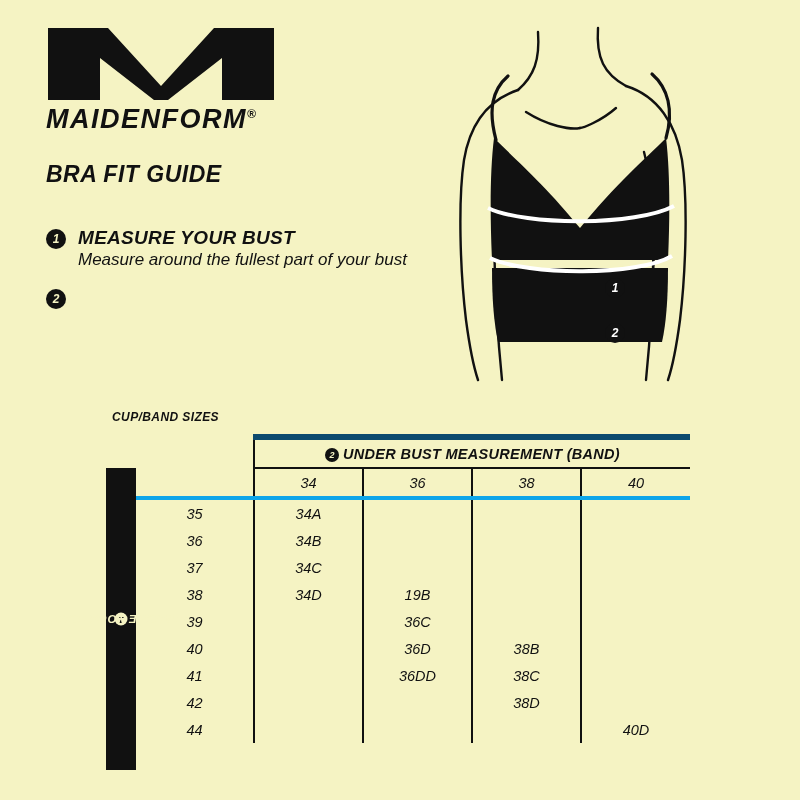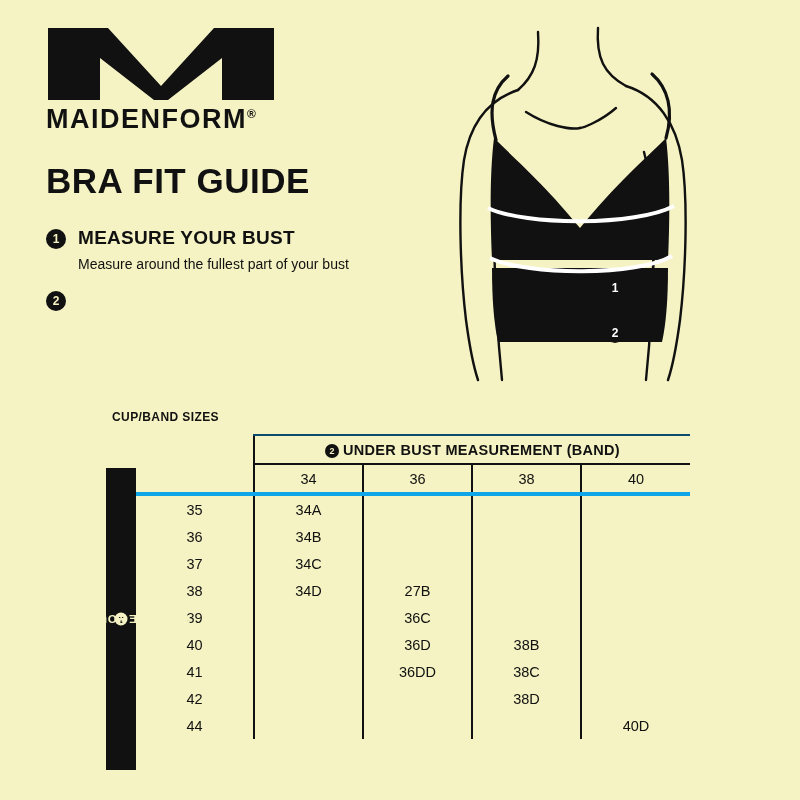--- a/index.html
+++ b/index.html
@@ -12,20 +12,21 @@
     background: #f5f3c3;
     font-family: "Liberation Sans", sans-serif;
     color: #111111;
     overflow: hidden;
     position: relative;
   }
   .page {
     position: relative;
     width: 800px;
     height: 652px;
+    font-style: italic;
   }
 
   
   .brand {
     position: absolute;
     left: 46px;
     top: 24px;
     width: 270px;
   }
   .brand-mark {
@@ -43,21 +44,21 @@
     font-size: 12px;
     vertical-align: super;
     letter-spacing: 0;
   }
 
   
   .guide-title {
     position: absolute;
     left: 46px;
     top: 163px;
-    font-size: 35px;
+    font-size: 23px;
     font-weight: bold;
     letter-spacing: 0.5px;
     line-height: 1;
   }
 
   
   .steps {
     position: absolute;
     left: 46px;
     top: 228px;
@@ -83,22 +84,21 @@
   }
   .step-title {
     margin-left: 32px;
     font-size: 19px;
     font-weight: bold;
     letter-spacing: 0.3px;
     line-height: 1.1;
   }
   .step-desc {
     margin-left: 32px;
-    margin-top: 6px;
-    font-size: 14px;
+    font-size: 17px;
     line-height: 1.35;
     max-width: 370px;
   }
   .step2 .step-desc {
     margin-left: 26px;
   }
 
   
   .illustration {
     position: absolute;
@@ -170,21 +170,21 @@
     text-align: center;
     margin-right: 4px;
     vertical-align: 1px;
   }
   .size-hdr {
     font-size: 16px;
     height: 34px;
     border-bottom: 4px solid #0ea5e9;
   }
   .vline { border-left: 2px solid #111; }
-  .topline { border-top: 2px solid #0c4a6e; }
+  .topline { border-top: 6px solid #0c4a6e; }
   .sidebar-cell {
     background: #111;
     width: 30px;
   }
   .vtext {
     position: absolute;
     left: 106px;
     top: 468px;
     width: 30px;
     height: 302px;
@@ -327,21 +327,21 @@
           <td class="bust-col-cell">37</td>
           <td class="vline">34C</td>
           <td class="vline"></td>
           <td class="vline"></td>
           <td class="vline"></td>
         </tr>
         <tr>
           <td class="sidebar-cell"></td>
           <td class="bust-col-cell">38</td>
           <td class="vline">34D</td>
-          <td class="vline">27B</td>
+          <td class="vline">19B</td>
           <td class="vline"></td>
           <td class="vline"></td>
         </tr>
         <tr>
           <td class="sidebar-cell"></td>
           <td class="bust-col-cell">39</td>
           <td class="vline"></td>
           <td class="vline">36C</td>
           <td class="vline"></td>
           <td class="vline"></td>

